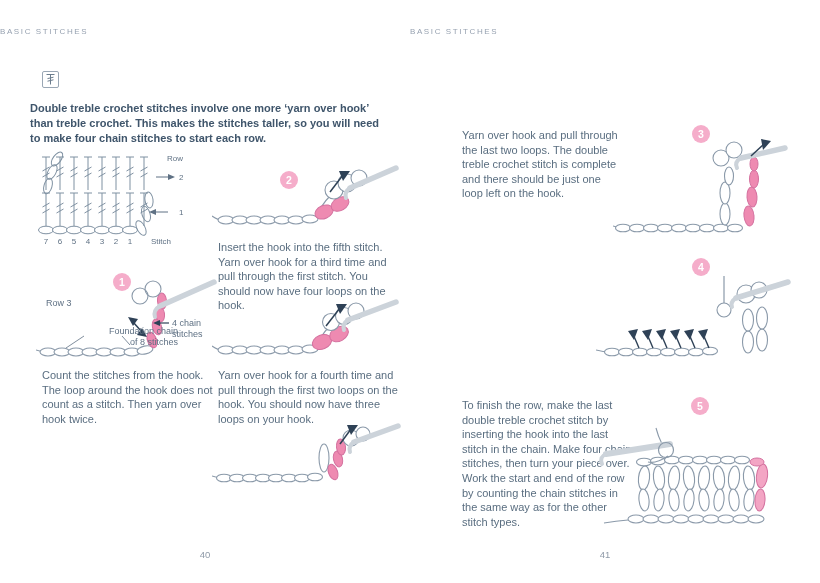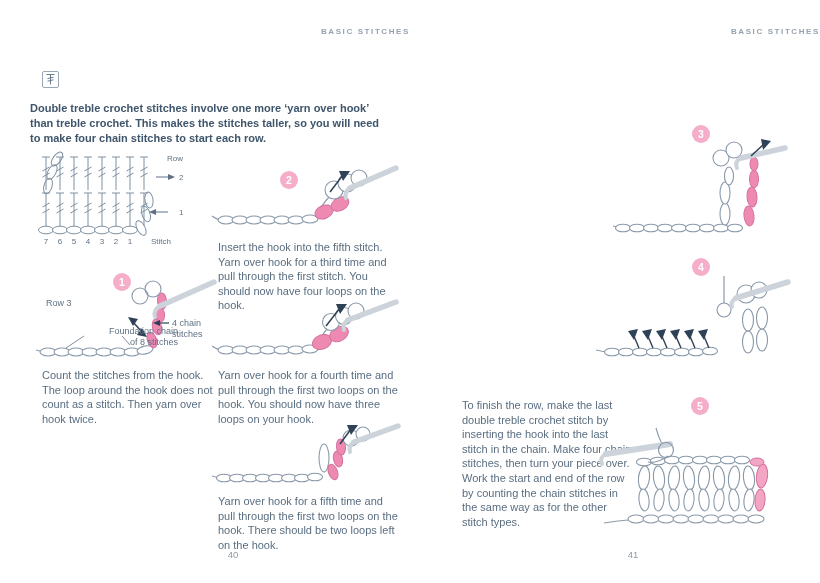--- a/index.html
+++ b/index.html
@@ -1,20 +1,20 @@
 <!DOCTYPE html>
 <html><head>
 <meta charset="utf-8">
 <style>
   html,body{margin:0;padding:0;background:#e8e8e8;}
   #spread{position:relative;width:820px;height:583px;background:#ffffff;overflow:hidden;
           font-family:"Liberation Sans",sans-serif;}
   .abs{position:absolute;}
-  .runhead{width:410px;text-align:right;font-size:8px;font-weight:bold;letter-spacing:1.6px;color:#97a2b1;}
-  .pagenum{width:410px;text-align:center;font-size:9.5px;color:#8f9aa8;margin-left:28px;}
+  .runhead{width:410px;text-align:left;font-size:8px;font-weight:normal;letter-spacing:1.6px;color:#97a2b1;}
+  .pagenum{width:410px;text-align:center;font-size:9.5px;color:#8f9aa8;}
   .title{font-family:"DejaVu Serif",serif;font-weight:bold;color:#f8c3d7;font-size:27px;letter-spacing:0.5px;white-space:nowrap;}
   .title .abbr{font-size:16px;letter-spacing:1px;}
   .iconbox{width:15px;height:15px;border:1.2px solid #9aa7b5;border-radius:2px;display:flex;align-items:center;justify-content:center;}
   .intro{width:350px;text-align:left;font-size:11px;font-weight:bold;line-height:15px;color:#3f556b;}
   .cap{font-size:11px;line-height:14.6px;color:#5a6e80;}
   .lbl{font-size:9px;line-height:10.5px;color:#5f7184;white-space:pre-line;}
   .stepnum{width:18px;height:18px;border-radius:50%;background:#f5adca;color:#fff;
            font-size:10.5px;font-weight:bold;display:flex;align-items:center;justify-content:center;}
   svg text{font-family:"Liberation Sans",sans-serif;fill:#5f7184;font-size:8px;}
   .illo{position:absolute;}
@@ -223,24 +223,24 @@
       <circle cx="139" cy="16" r="8"></circle>
         <circle cx="151" cy="12" r="7"></circle>
     </g>
     <path d="M186,4 L142,20" stroke="#ccd3da" stroke-width="5.5" stroke-linecap="round"></path>
     <path d="M142,20 q-6,4 -4,10" stroke="#ccd3da" stroke-width="4" fill="none" stroke-linecap="round"></path>
     <g>
       <line x1="128" y1="22" x2="139" y2="7" stroke="#2e4156" stroke-width="1.5"></line>
       <polygon points="135,3 146,3 139,13" fill="#2e4156"></polygon>
     </g>
   </svg>
-  <div class="abs cap" style="left:218px;top:494px;width:185px">Yarn over hook for a fifth time and pull through the first two loops on the hook. There should be two loops left on the hook.</div>
 
   <div class="abs pagenum" style="left:0;top:549px">40</div>
 
+  <div class="abs cap" style="left:462px;top:128px;width:162px">Yarn over hook and pull through the last two loops. The double treble crochet stitch is complete and there should be just one loop left on the hook.</div>
   <div class="abs stepnum" style="left:692px;top:125px">3</div>
   <svg class="illo" style="left:613px;top:136px" width="180" height="100" viewBox="0 0 180 100">
     <g fill="#fff" stroke="#8a99a9" stroke-width="1.1">
       <path d="M0,90 q6,2 8,2" fill="none"></path>
       <ellipse cx="10" cy="92" rx="7.5" ry="3.8"></ellipse>
         <ellipse cx="24" cy="92" rx="7.5" ry="3.8"></ellipse>
         <ellipse cx="38" cy="92" rx="7.5" ry="3.8"></ellipse>
       <ellipse cx="52" cy="92" rx="7.5" ry="3.8"></ellipse>
         <ellipse cx="66" cy="92" rx="7.5" ry="3.8"></ellipse>
         <ellipse cx="80" cy="92" rx="7.5" ry="3.8"></ellipse>

